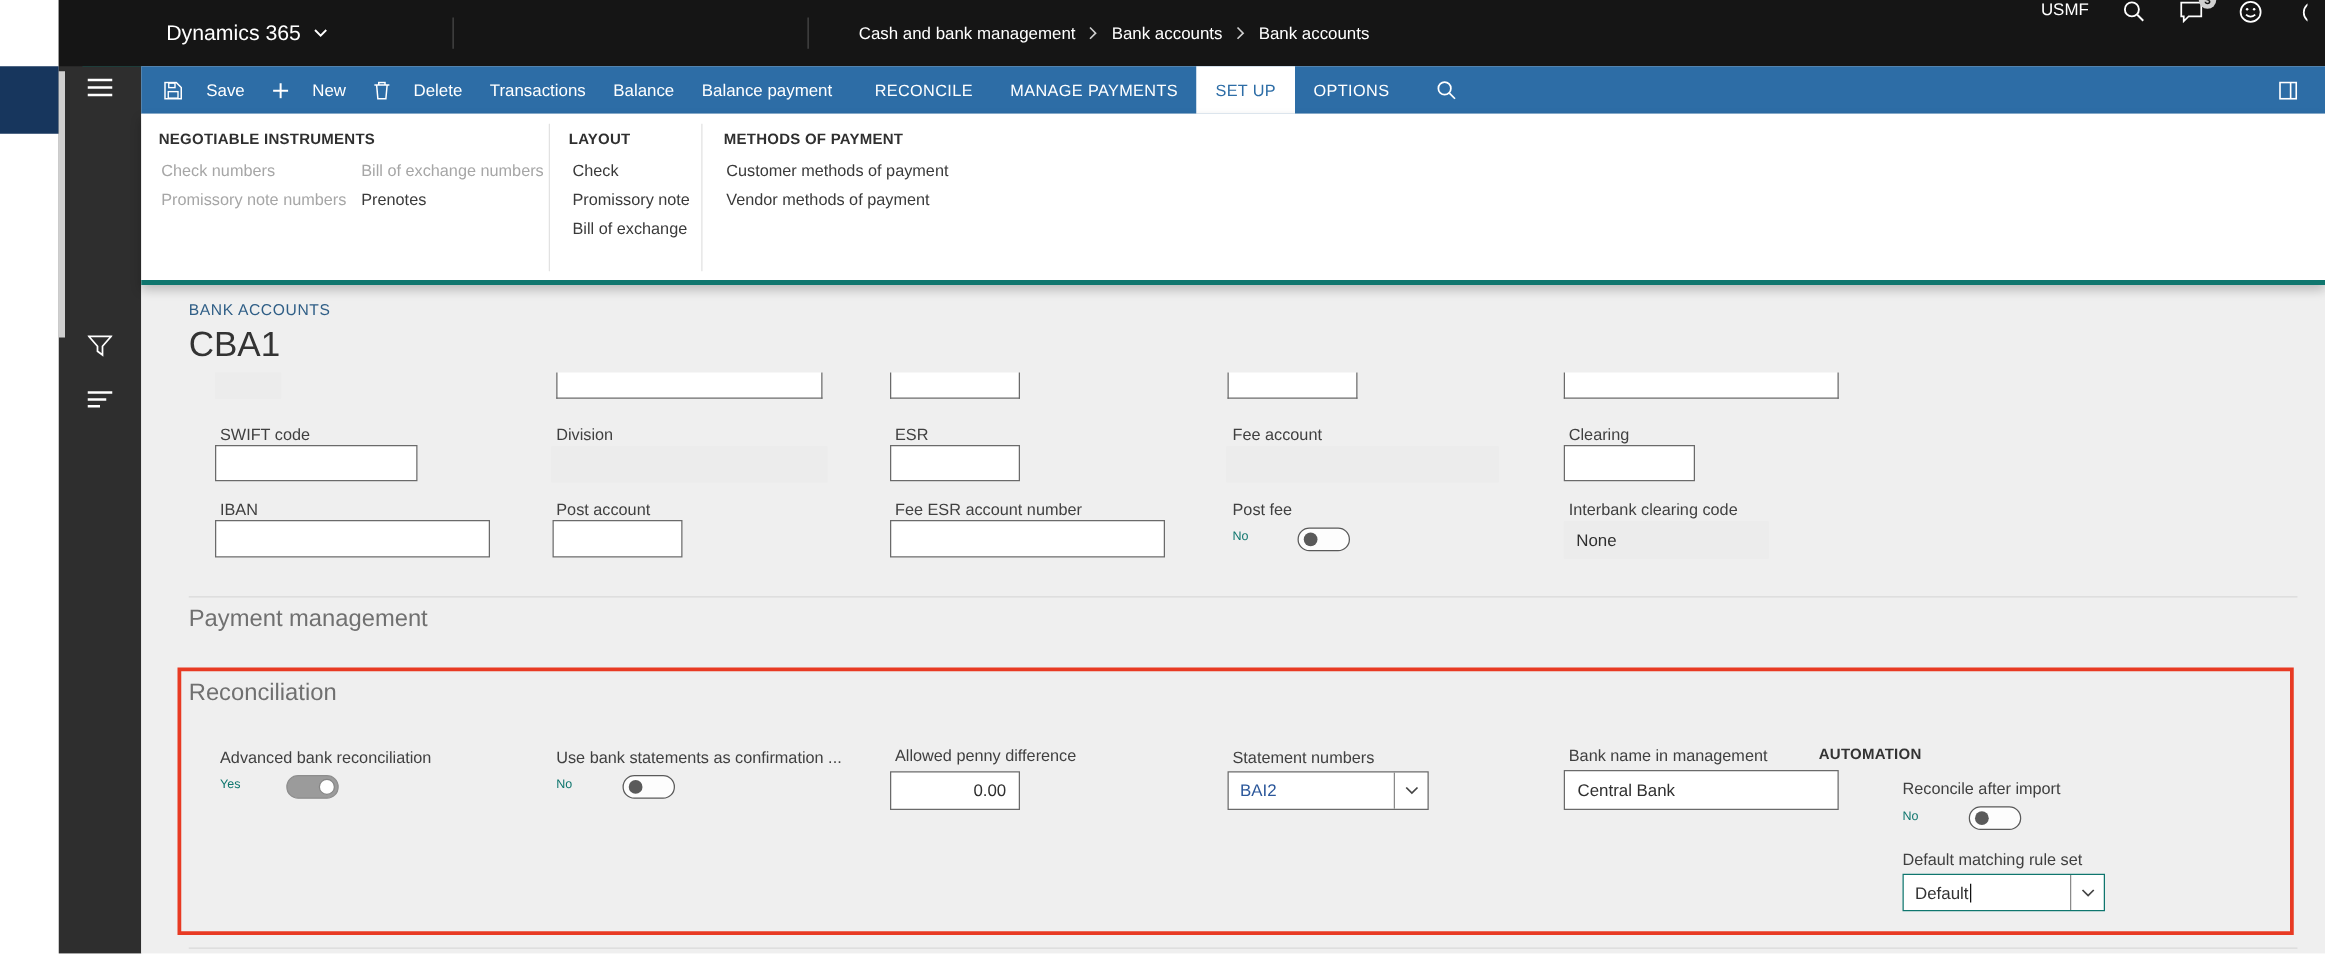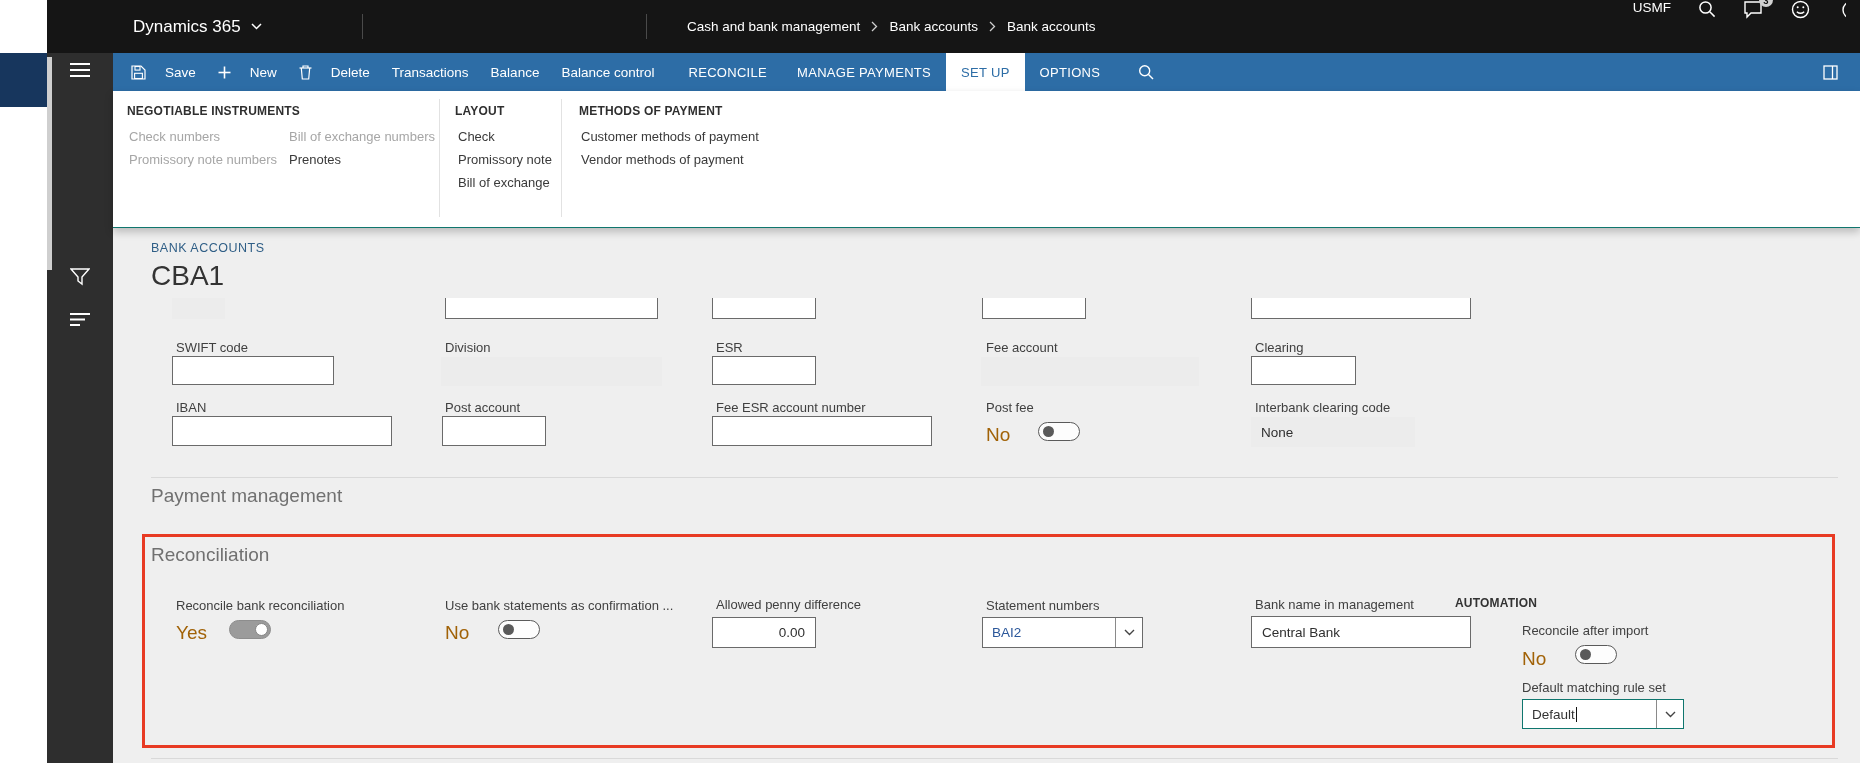--- a/index.html
+++ b/index.html
@@ -40,21 +40,21 @@
   .ribbon{position:absolute;left:113px;top:53px;width:1747px;height:38px;background:#2d6da6;color:#fff;
     display:flex;align-items:stretch;padding-left:7px;z-index:3}
   .rb-btn{display:flex;align-items:center;gap:19px;padding:0 11px;font-size:13.5px;cursor:pointer;white-space:nowrap}
   .rb-tab{display:flex;align-items:center;padding:0 15px;font-size:13px;letter-spacing:.3px;cursor:pointer;white-space:nowrap}
   .rb-tab.active{background:#fff;color:#2d6da6}
   .rb-spacer{flex:1}
   .rb-iconbtn{display:flex;align-items:center;padding:0 13px;cursor:pointer}
 
   
   .flyout{position:absolute;left:113px;top:91px;width:1747px;height:137px;background:#fff;
-    border-bottom:1px solid #0f766e;box-shadow:0 4px 8px rgba(0,0,0,.22);z-index:4}
+    border-bottom:4px solid #0f766e;box-shadow:0 4px 8px rgba(0,0,0,.22);z-index:4}
   .fly-title{position:absolute;font-size:12px;font-weight:bold;color:#2f2f2f;letter-spacing:.2px;white-space:nowrap}
   .fly-item{position:absolute;font-size:13px;color:#3a3a3a;cursor:pointer;white-space:nowrap}
   .fly-item.disabled{color:#a6a6a6;cursor:default}
   .fly-vdiv{position:absolute;top:8px;width:1px;height:118px;background:#e2e2e2}
 
   
   .content{position:absolute;left:113px;top:228px;width:1747px;height:535px;background:#efefef;z-index:2}
   .caption{position:absolute;font-size:12.5px;letter-spacing:.5px;color:#2f5e86;white-space:nowrap}
   .page-title{position:absolute;font-size:28px;color:#333;white-space:nowrap}
   .lbl{position:absolute;font-size:13px;color:#404040;white-space:nowrap}
@@ -66,21 +66,21 @@
   .tb-field.cut{border-top:none}
   .tb-field.disabled{background:#ececec;border:none}
   .tb-field .fv{padding:0 10px;white-space:nowrap}
   .tb-field.right{justify-content:flex-end}
   .toggle{position:absolute;width:42px;height:19px;border-radius:10px;cursor:pointer}
   .toggle.off{background:#fdfdfd;border:1px solid #5a5a5a}
   .toggle.off .knob{position:absolute;left:4px;top:3px;width:11px;height:11px;border-radius:50%;background:#5a5a5a}
   .toggle.on{background:#9b9b9b;border:1px solid #8d8d8d}
   .toggle.on .knob{position:absolute;right:2px;top:2px;width:13px;height:13px;border-radius:50%;
     background:#fff;border:1px solid #858585}
-  .tglbl{position:absolute;font-size:19px;color:#a16207}
+  .tglbl{position:absolute;font-size:10px;color:#0f766e}
   .combo{position:absolute;background:#fff;border:1px solid #6a6a6a;display:flex;align-items:stretch;cursor:pointer}
   .combo .val{flex:1;display:flex;align-items:center;padding:0 9px;font-size:13.5px;color:#333;white-space:nowrap;overflow:hidden}
   .combo .val.blue span{color:#2b579a}
   .combo .dd{width:27px;border-left:1px solid #8a8a8a;display:flex;align-items:center;justify-content:center}
   .combo.focused{border:1px solid #0f766e}
   .caret{display:inline-block;width:1px;height:15px;background:#111;margin-left:1px}
   .annotation{position:absolute;border:3px solid #e83a23;pointer-events:none;z-index:9}
 </style>
 </head>
 <body>
@@ -229,21 +229,21 @@
       </span>
       <span>Delete</span>
     </div>
     <div class="rb-btn">
       <span>Transactions</span>
     </div>
     <div class="rb-btn">
       <span>Balance</span>
     </div>
     <div class="rb-btn">
-      <span>Balance control</span>
+      <span>Balance payment</span>
     </div>
     <div class="rb-tab" style="margin-left:8px">
       <span>RECONCILE</span>
     </div>
     <div class="rb-tab">
       <span>MANAGE PAYMENTS</span>
     </div>
     <div class="rb-tab active">
       <span>SET UP</span>
     </div>
@@ -327,21 +327,21 @@
       <span class="fv">None</span>
     </div>
 
     <div class="hline" style="left:38px;top:249px;width:1687px"></div>
     <div class="sec" style="left:38px;top:257px">Payment management</div>
 
     <div class="annotation" style="left:29px;top:306px;width:1693px;height:214px"></div>
 
     <div class="sec" style="left:38px;top:316px">Reconciliation</div>
 
-    <div class="lbl" style="left:63px;top:370px">Reconcile bank reconciliation</div>
+    <div class="lbl" style="left:63px;top:370px">Advanced bank reconciliation</div>
     <div class="tglbl" style="left:63px;top:394px">Yes</div>
     <div class="toggle on" style="left:116px;top:392px">
         <div class="knob"></div>
       </div>
 
     <div class="lbl" style="left:332px;top:370px">Use bank statements as confirmation ...</div>
     <div class="tglbl" style="left:332px;top:394px">No</div>
     <div class="toggle off" style="left:385px;top:392px">
         <div class="knob"></div>
       </div>

